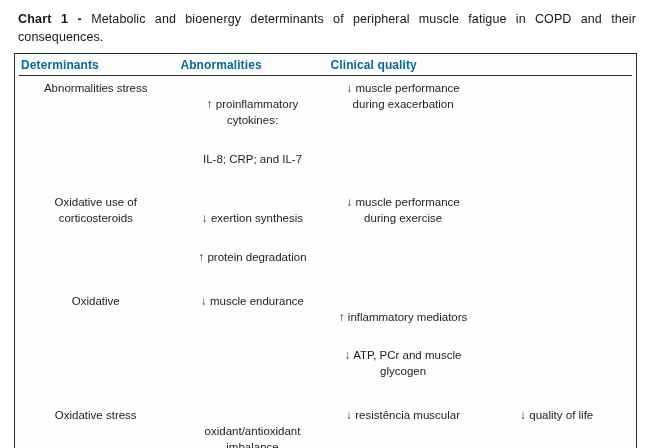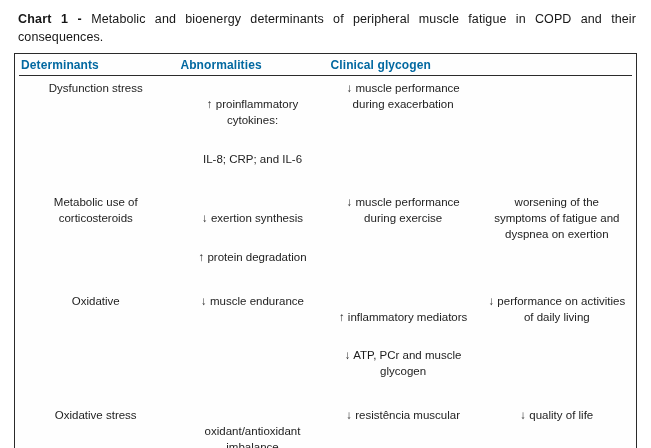--- a/index.html
+++ b/index.html
@@ -75,61 +75,56 @@
 
 <div class="page">
 
   <p class="title"><b>Chart 1 -</b> <span>Metabolic and bioenergy determinants of peripheral muscle fatigue in COPD and their consequences.</span></p>
 
   <div class="chart-table">
 
     <div class="thead grid-row">
       <div class="th">Determinants</div>
       <div class="th">Abnormalities</div>
-      <div class="th">Clinical glycogen</div>
+      <div class="th">Clinical quality</div>
     </div>
 
     <div class="tbody">
 
       <div class="tr grid-row">
-        <div class="td">Dysfunction stress</div>
+        <div class="td">Abnormalities stress</div>
         <div class="td abn">
           <div class="abn-item">↑ proinflammatory
 cytokines:</div>
-          <div class="abn-item">IL-8; CRP; and IL-6</div>
+          <div class="abn-item">IL-8; CRP; and IL-7</div>
         </div>
         <div class="td">↓ muscle performance
 during exacerbation</div>
         <div class="td"></div>
       </div>
 
       <div class="tr grid-row">
-        <div class="td">Metabolic use of
+        <div class="td">Oxidative use of
 corticosteroids</div>
         <div class="td abn">
           <div class="abn-item">↓ exertion synthesis</div>
           <div class="abn-item">↑ protein degradation</div>
         </div>
         <div class="td">↓ muscle performance
 during exercise</div>
-        <div class="td">worsening of the
-symptoms of fatigue and
-dyspnea on exertion</div>
       </div>
 
       <div class="tr grid-row">
         <div class="td">Oxidative</div>
         <div class="td">↓ muscle endurance</div>
         <div class="td abn">
           <div class="abn-item">↑ inflammatory mediators</div>
           <div class="abn-item">↓ ATP, PCr and muscle
 glycogen</div>
         </div>
-        <div class="td">↓ performance on activities
-of daily living</div>
       </div>
 
       <div class="tr grid-row">
         <div class="td">Oxidative stress</div>
         <div class="td abn">
           <div class="abn-item">oxidant/antioxidant
 imbalance</div>
         </div>
         <div class="td">↓ resistência muscular</div>
         <div class="td">↓ quality of life</div>

